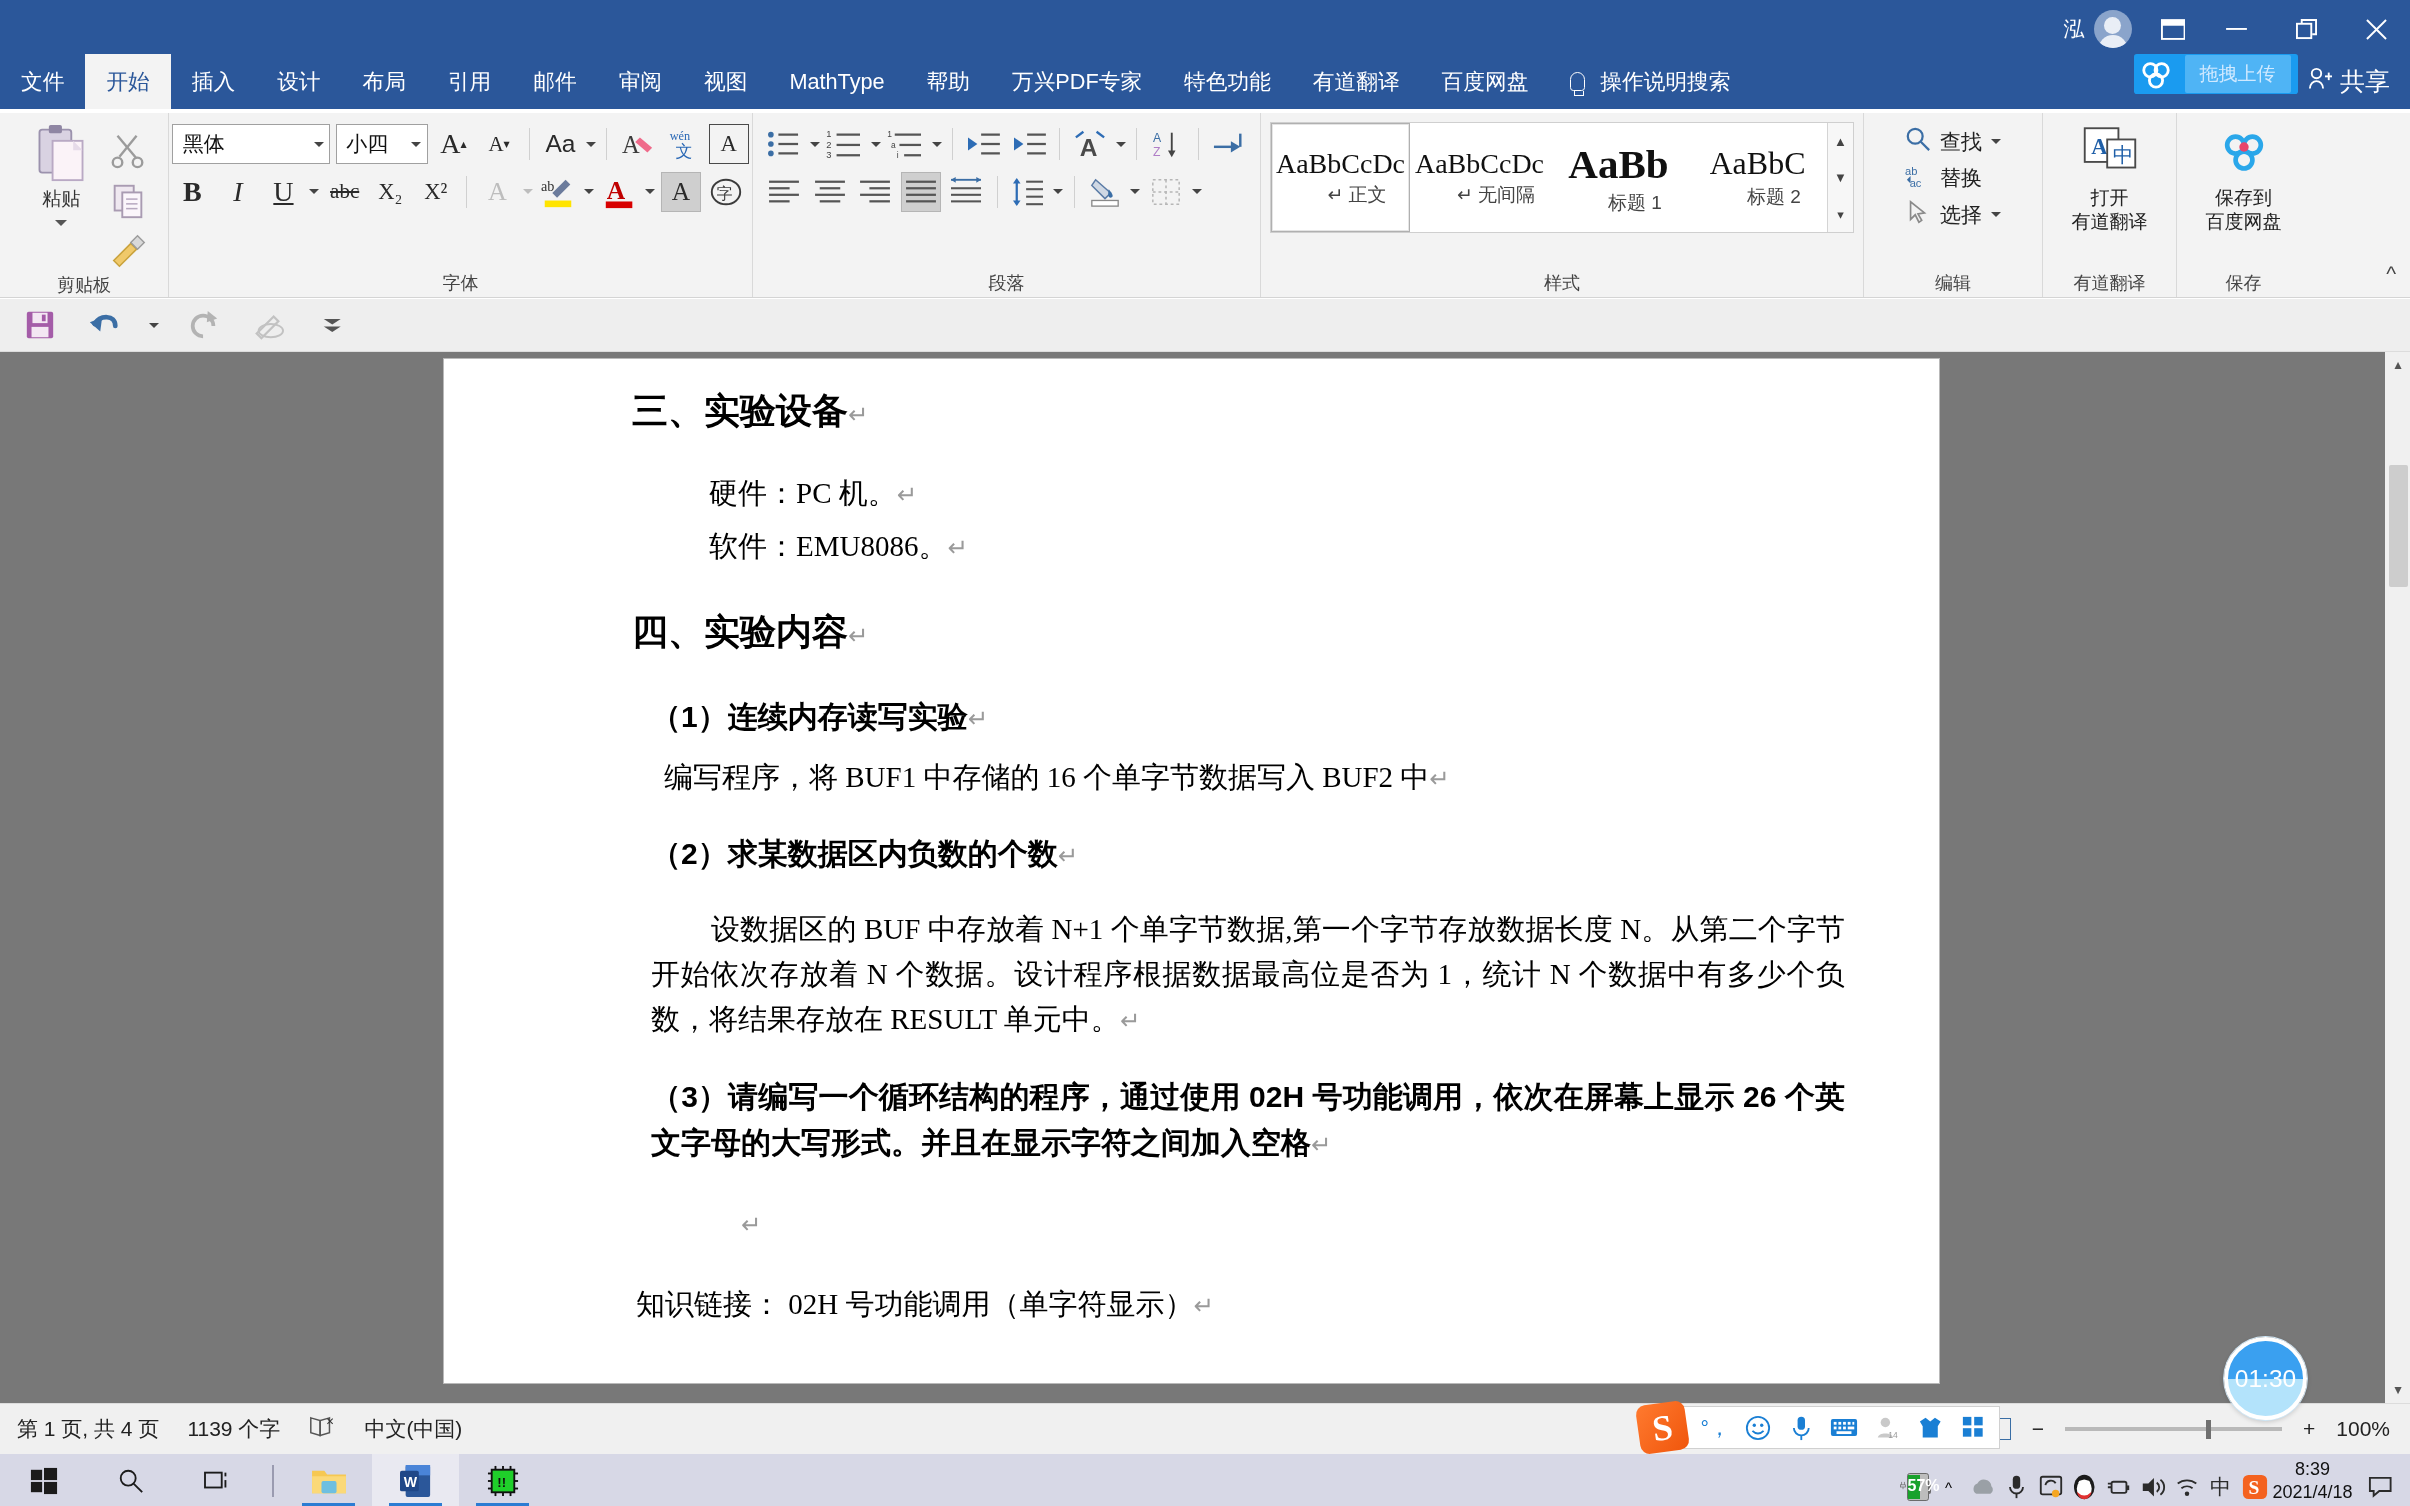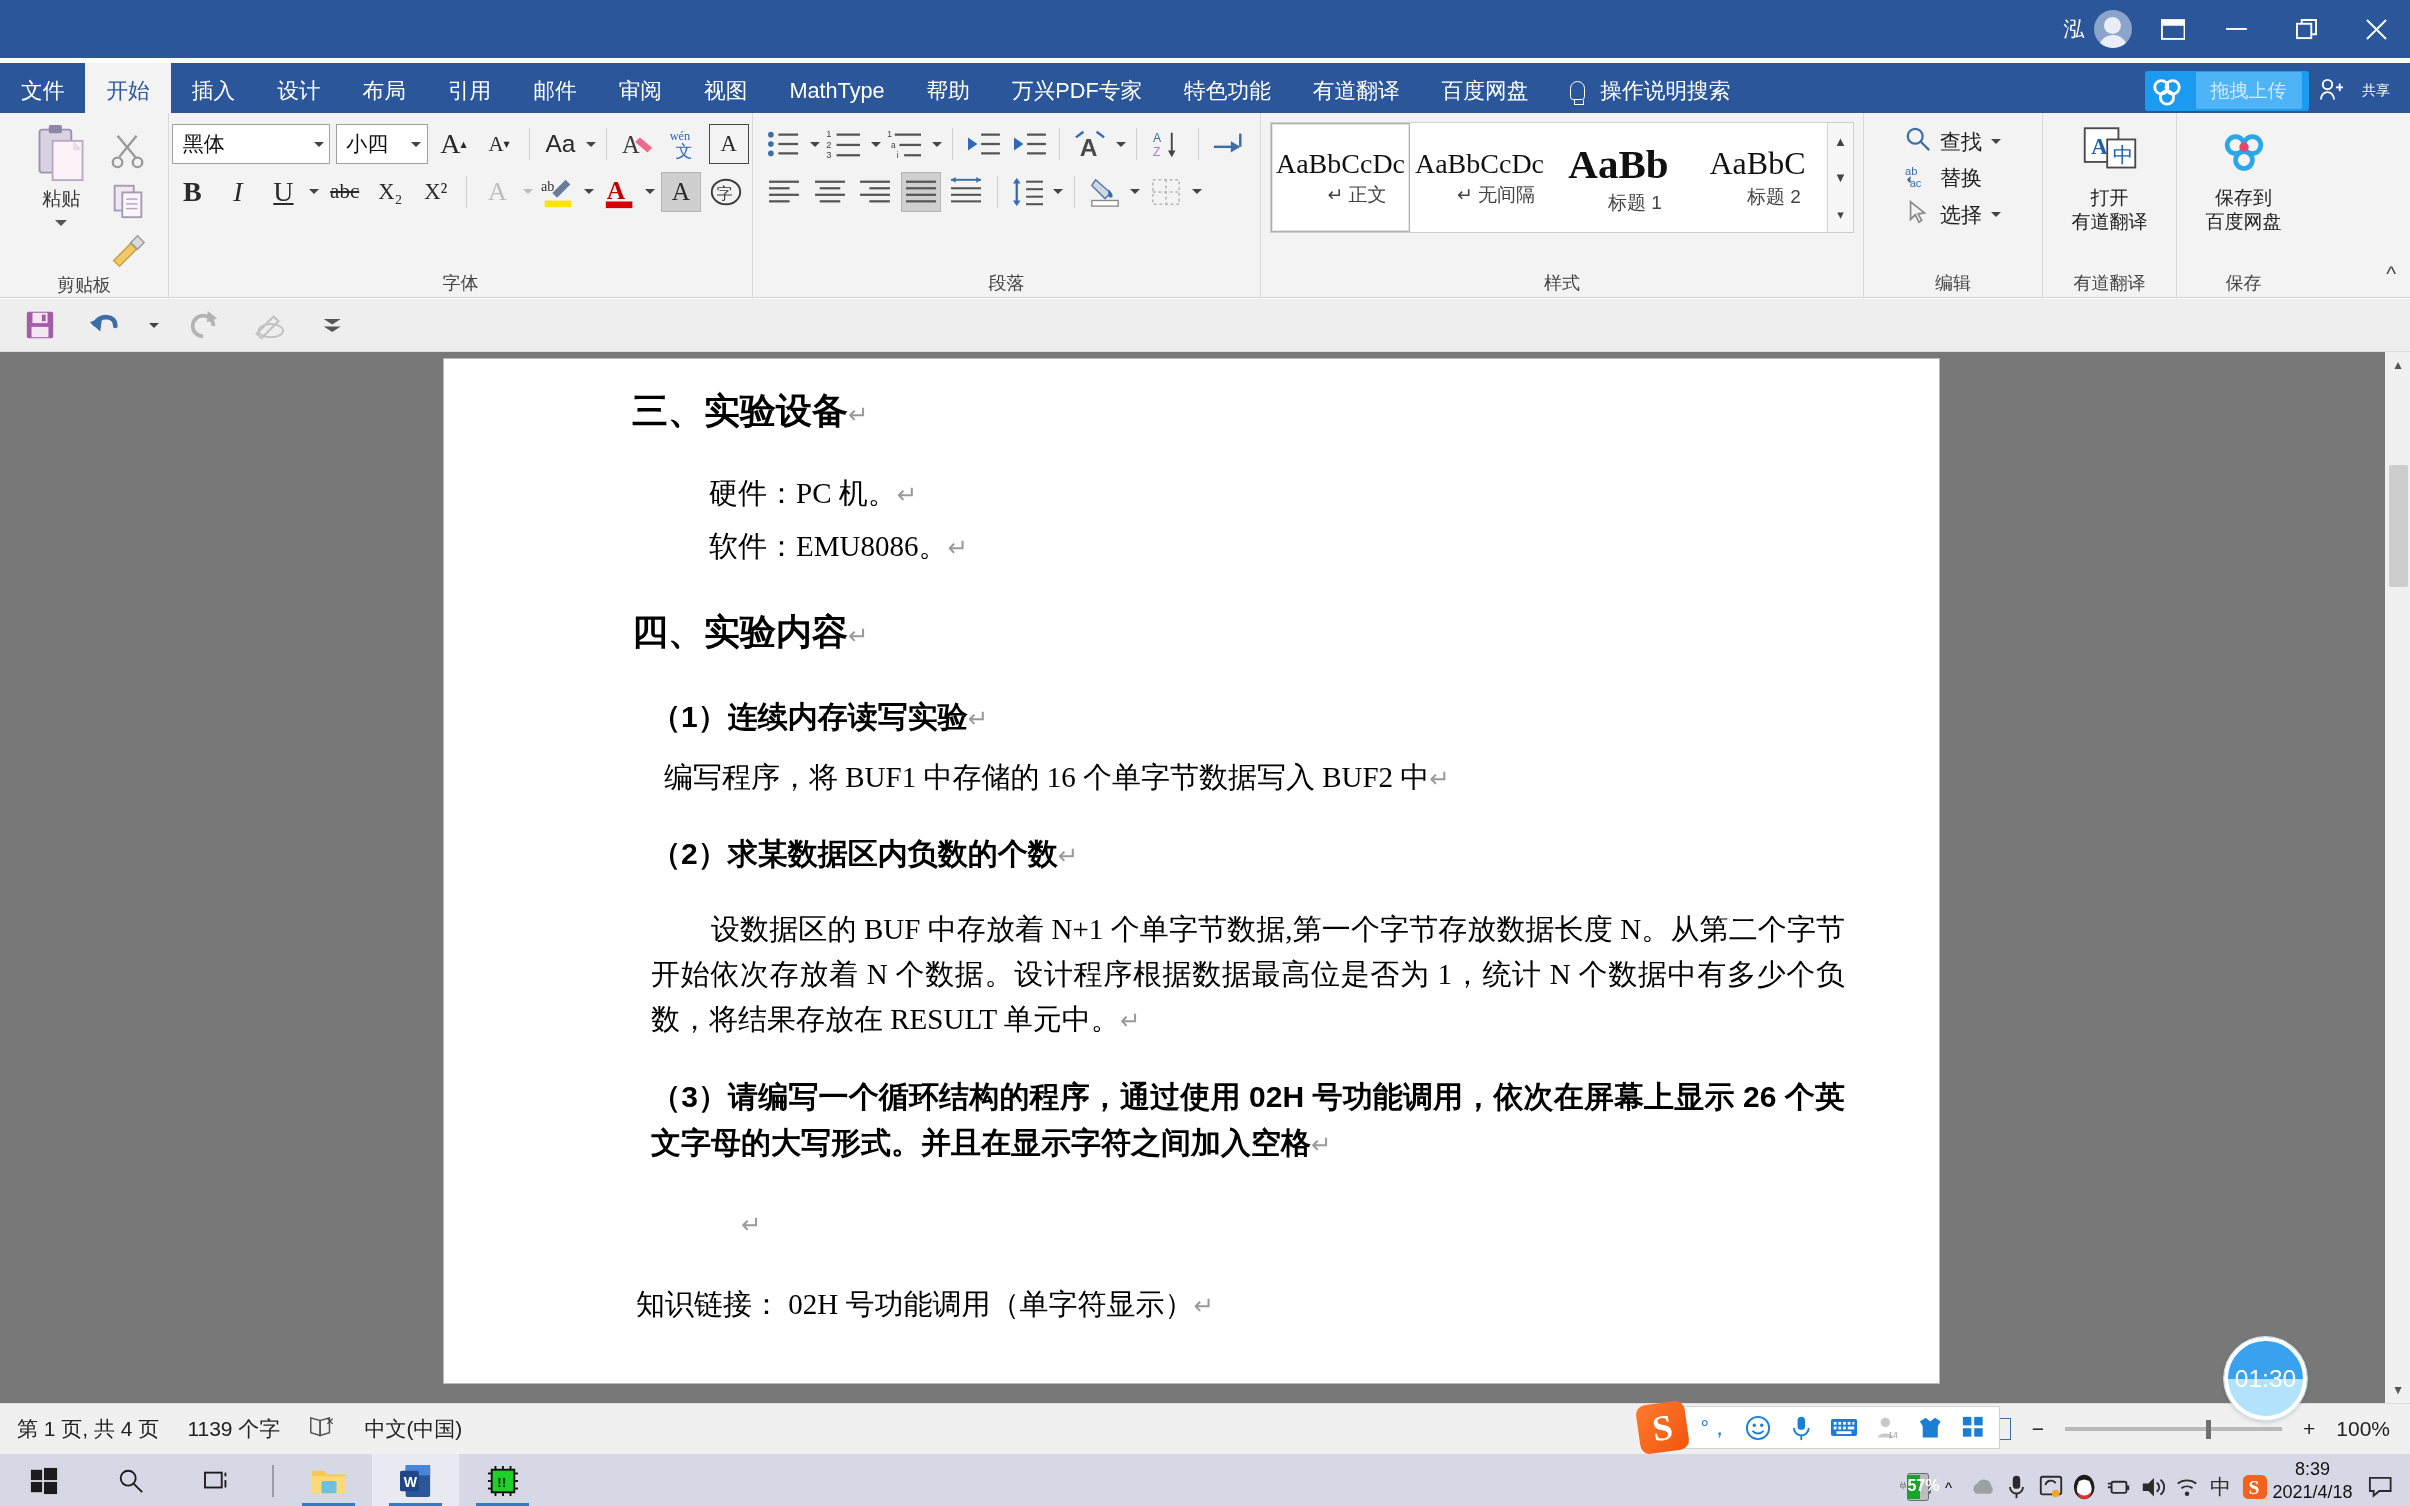--- a/index.html
+++ b/index.html
@@ -37,22 +37,22 @@
     border-radius:15px 15px 0 0; background:#e9eef6;
   }
   .tb-btn {
     width: 70px; height: 58px; display: flex; align-items: center; justify-content: center;
     color: #fff; font-size: 21px;
   }
   .ribbon-opt { width: 56px; }
 
   
   .tabbar {
-    position: absolute; top: 63px; left: 0; width: 2411px; height: 55px;
-    background: #2b579a; display: flex; align-items: flex-end;
+    position: absolute; top: 54px; left: 0; width: 2411px; height: 55px;
+    background: #2b579a; display: flex; 
   }
   .tab {
     height: 55px; padding: 0 21px; display: flex; align-items: center;
     color: #ffffff; font-size: 21.7px; white-space: nowrap;
   }
   .tab.file { background: #2b579a; }
   .tab.active { background: #f3f3f3; color: #2b579a; }
   .tab-lightbulb { display: flex; align-items: center; gap: 15px; }
   .bulb {
     width: 15px; height: 19px; border: 1.9px solid #fff; border-radius: 8.5px 8.5px 3.8px 3.8px;
@@ -63,21 +63,21 @@
   .upload-chip {
     display:flex; align-items:center; gap:13px; height: 40px; margin-bottom: 7.5px;
     background:#1a9bf0; border-radius:2.8px; padding: 0 7.5px 0 5.6px;
   }
   .upload-chip .bd {
     width: 32px; height: 32px; background:#1a9bf0; position:relative;
   }
   .upload-chip .bd svg { display:block; }
   .upload-chip .lbl { font-size:19px; color:#cfe9ff; background:#4fb4f5; padding:5.6px 15px; border-radius:1.9px;}
   .share {
-    display:flex; align-items:center; gap:19px; color:#fff; font-size: 14px;
+    display:flex; align-items:center; gap:8px; color:#fff; font-size: 25px;
     padding: 0 21px 0 9.4px; height:55px;
   }
 
   
   .ribbon {
     position: absolute; top: 113px; left: 0; width: 2411px; height: 185px;
     background: #f3f3f3; border-bottom: 0.9px solid #d4d4d4;
     display: flex; align-items: stretch;
   }
   .grp { position: relative; display: flex; flex-direction: column; align-items: center;

